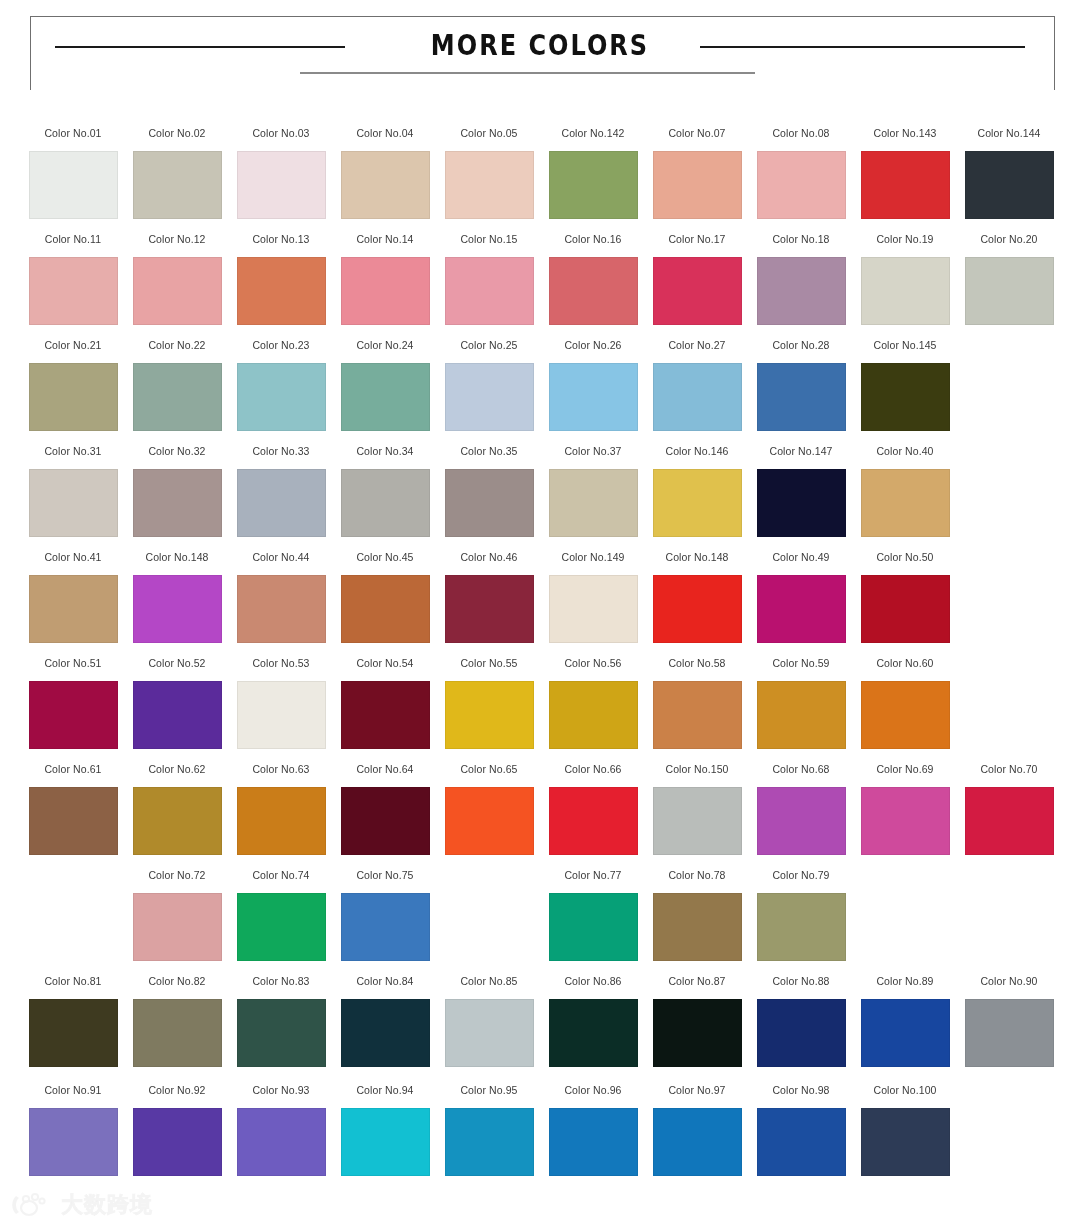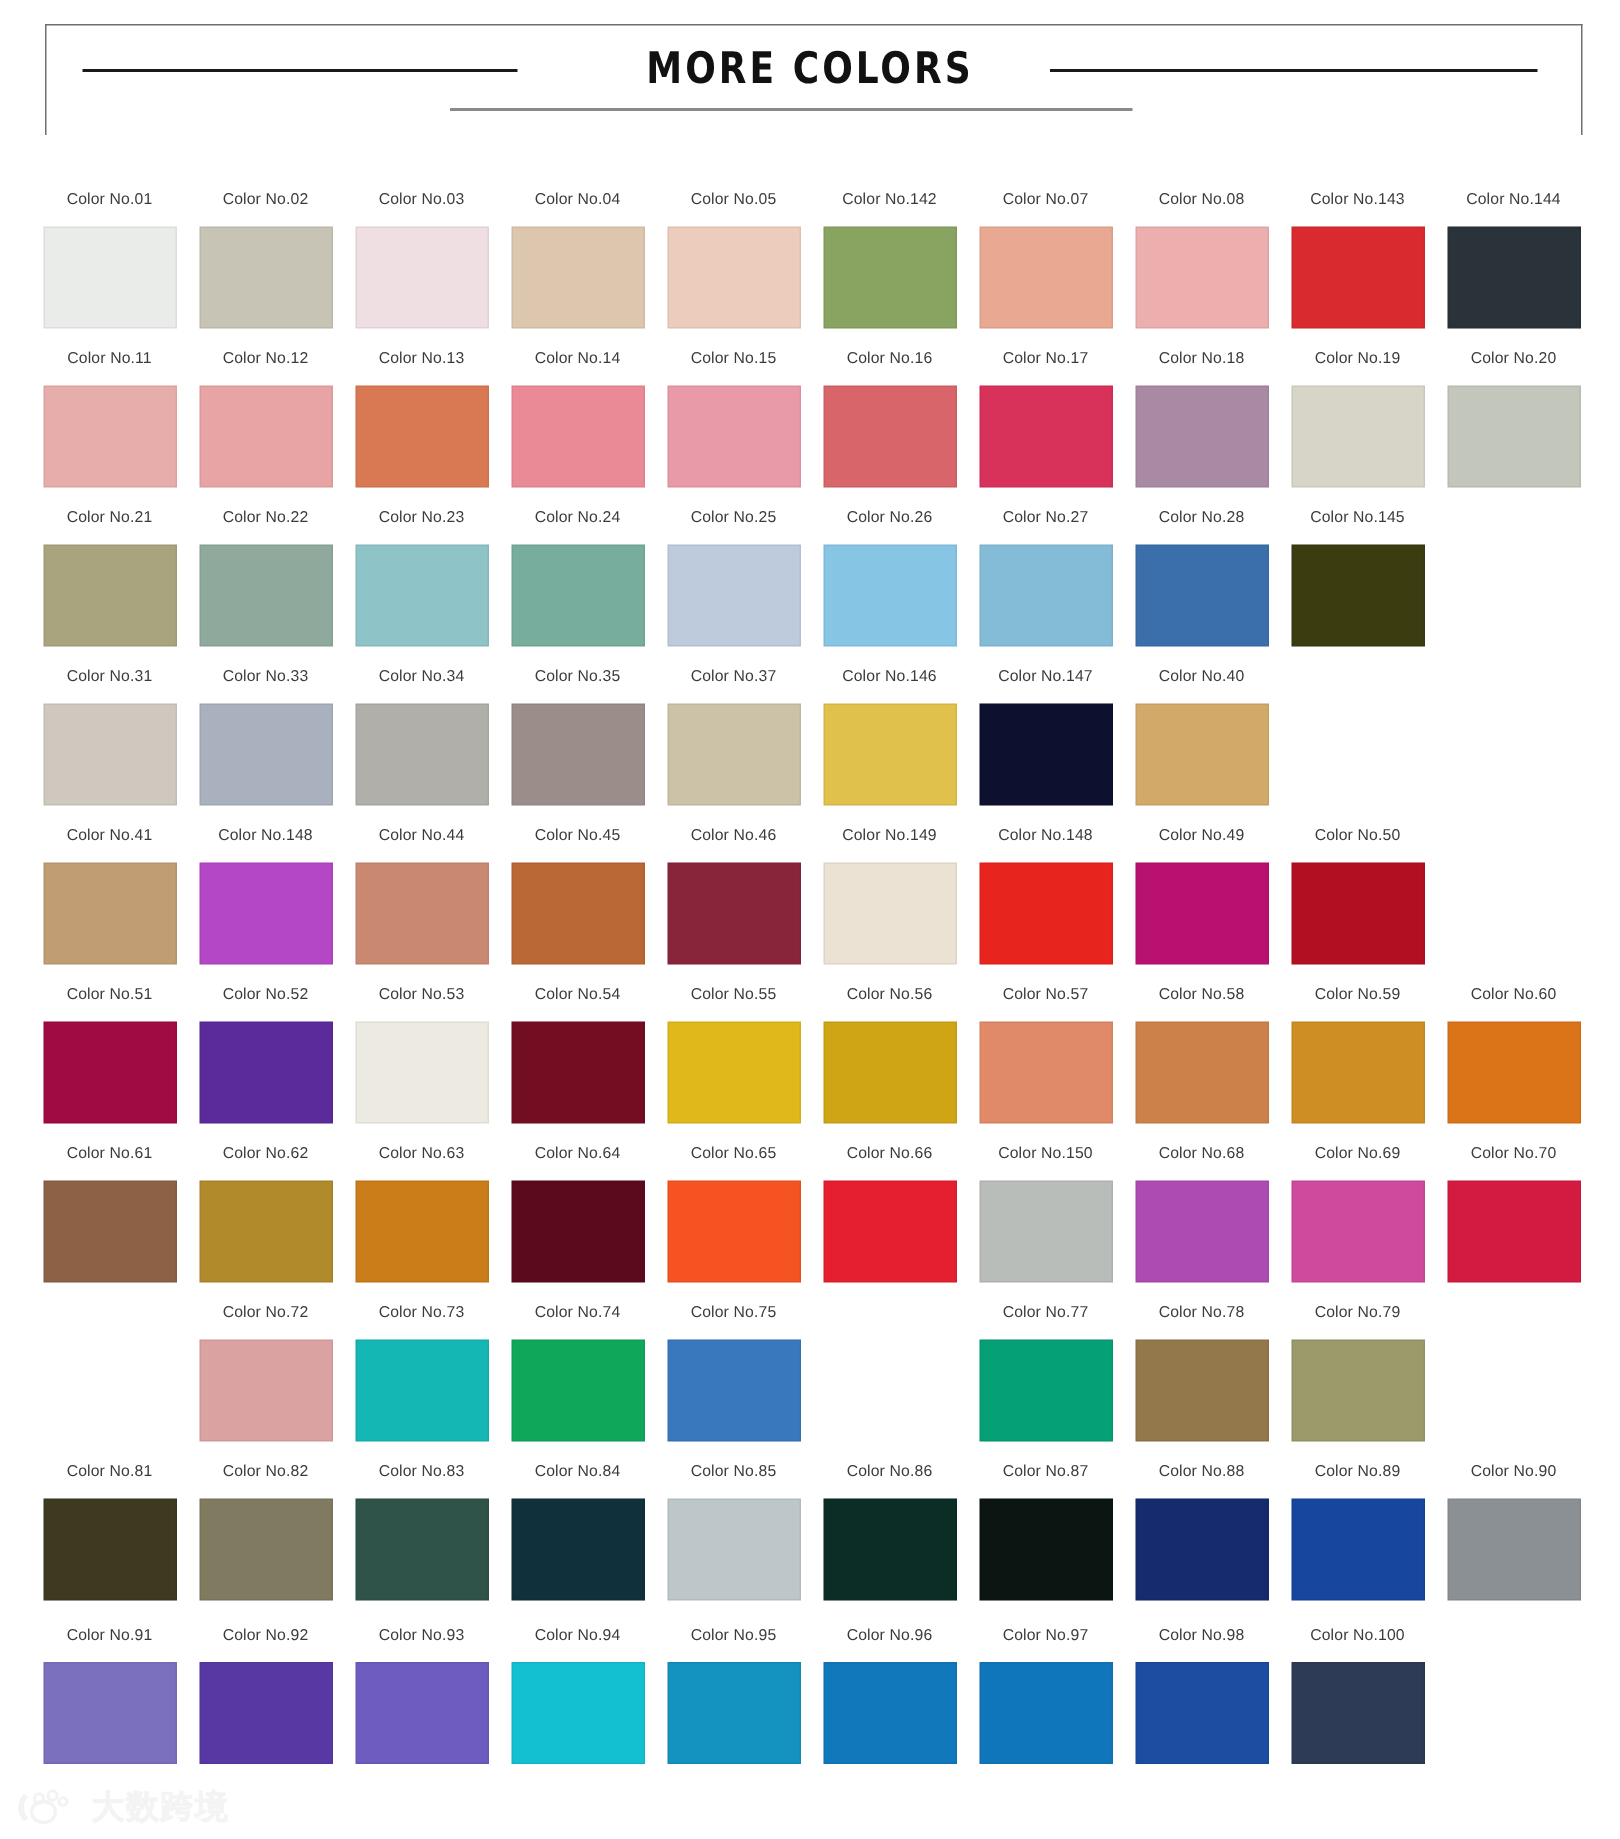--- a/index.html
+++ b/index.html
@@ -270,20 +270,24 @@
           <div class="cell-label">Color No.145</div>
           <div class="cell-swatch" style="background: rgb(59, 60, 16);"></div>
         </div>
       </div>
       <div class="row">
         <div class="cell">
           <div class="cell-label">Color No.31</div>
           <div class="cell-swatch" style="background: rgb(207, 200, 191);"></div>
         </div>
         <div class="cell">
+          <div class="cell-label">Color No.32</div>
+          <div class="cell-swatch" style="background: rgb(166, 148, 145);"></div>
+        </div>
+        <div class="cell">
           <div class="cell-label">Color No.33</div>
           <div class="cell-swatch" style="background: rgb(168, 177, 189);"></div>
         </div>
         <div class="cell">
           <div class="cell-label">Color No.34</div>
           <div class="cell-swatch" style="background: rgb(176, 175, 169);"></div>
         </div>
         <div class="cell">
           <div class="cell-label">Color No.35</div>
           <div class="cell-swatch" style="background: rgb(155, 141, 138);"></div>
@@ -360,24 +364,20 @@
           <div class="cell-label">Color No.54</div>
           <div class="cell-swatch" style="background: rgb(115, 13, 34);"></div>
         </div>
         <div class="cell">
           <div class="cell-label">Color No.55</div>
           <div class="cell-swatch" style="background: rgb(224, 184, 26);"></div>
         </div>
         <div class="cell">
           <div class="cell-label">Color No.56</div>
           <div class="cell-swatch" style="background: rgb(207, 165, 22);"></div>
-        </div>
-        <div class="cell">
-          <div class="cell-label">Color No.57</div>
-          <div class="cell-swatch" style="background: rgb(224, 138, 104);"></div>
         </div>
         <div class="cell">
           <div class="cell-label">Color No.58</div>
           <div class="cell-swatch" style="background: rgb(203, 129, 72);"></div>
         </div>
         <div class="cell">
           <div class="cell-label">Color No.59</div>
           <div class="cell-swatch" style="background: rgb(205, 143, 35);"></div>
         </div>
         <div class="cell">
@@ -428,24 +428,20 @@
         </div>
       </div>
       <div class="row">
         <div class="cell empty">
           <div class="cell-label"></div>
           <div class="cell-swatch"></div>
         </div>
         <div class="cell">
           <div class="cell-label">Color No.72</div>
           <div class="cell-swatch" style="background: rgb(219, 162, 162);"></div>
-        </div>
-        <div class="cell">
-          <div class="cell-label">Color No.73</div>
-          <div class="cell-swatch" style="background: rgb(21, 183, 180);"></div>
         </div>
         <div class="cell">
           <div class="cell-label">Color No.74</div>
           <div class="cell-swatch" style="background: rgb(15, 168, 91);"></div>
         </div>
         <div class="cell">
           <div class="cell-label">Color No.75</div>
           <div class="cell-swatch" style="background: rgb(58, 120, 189);"></div>
         </div>
         <div class="cell empty">

